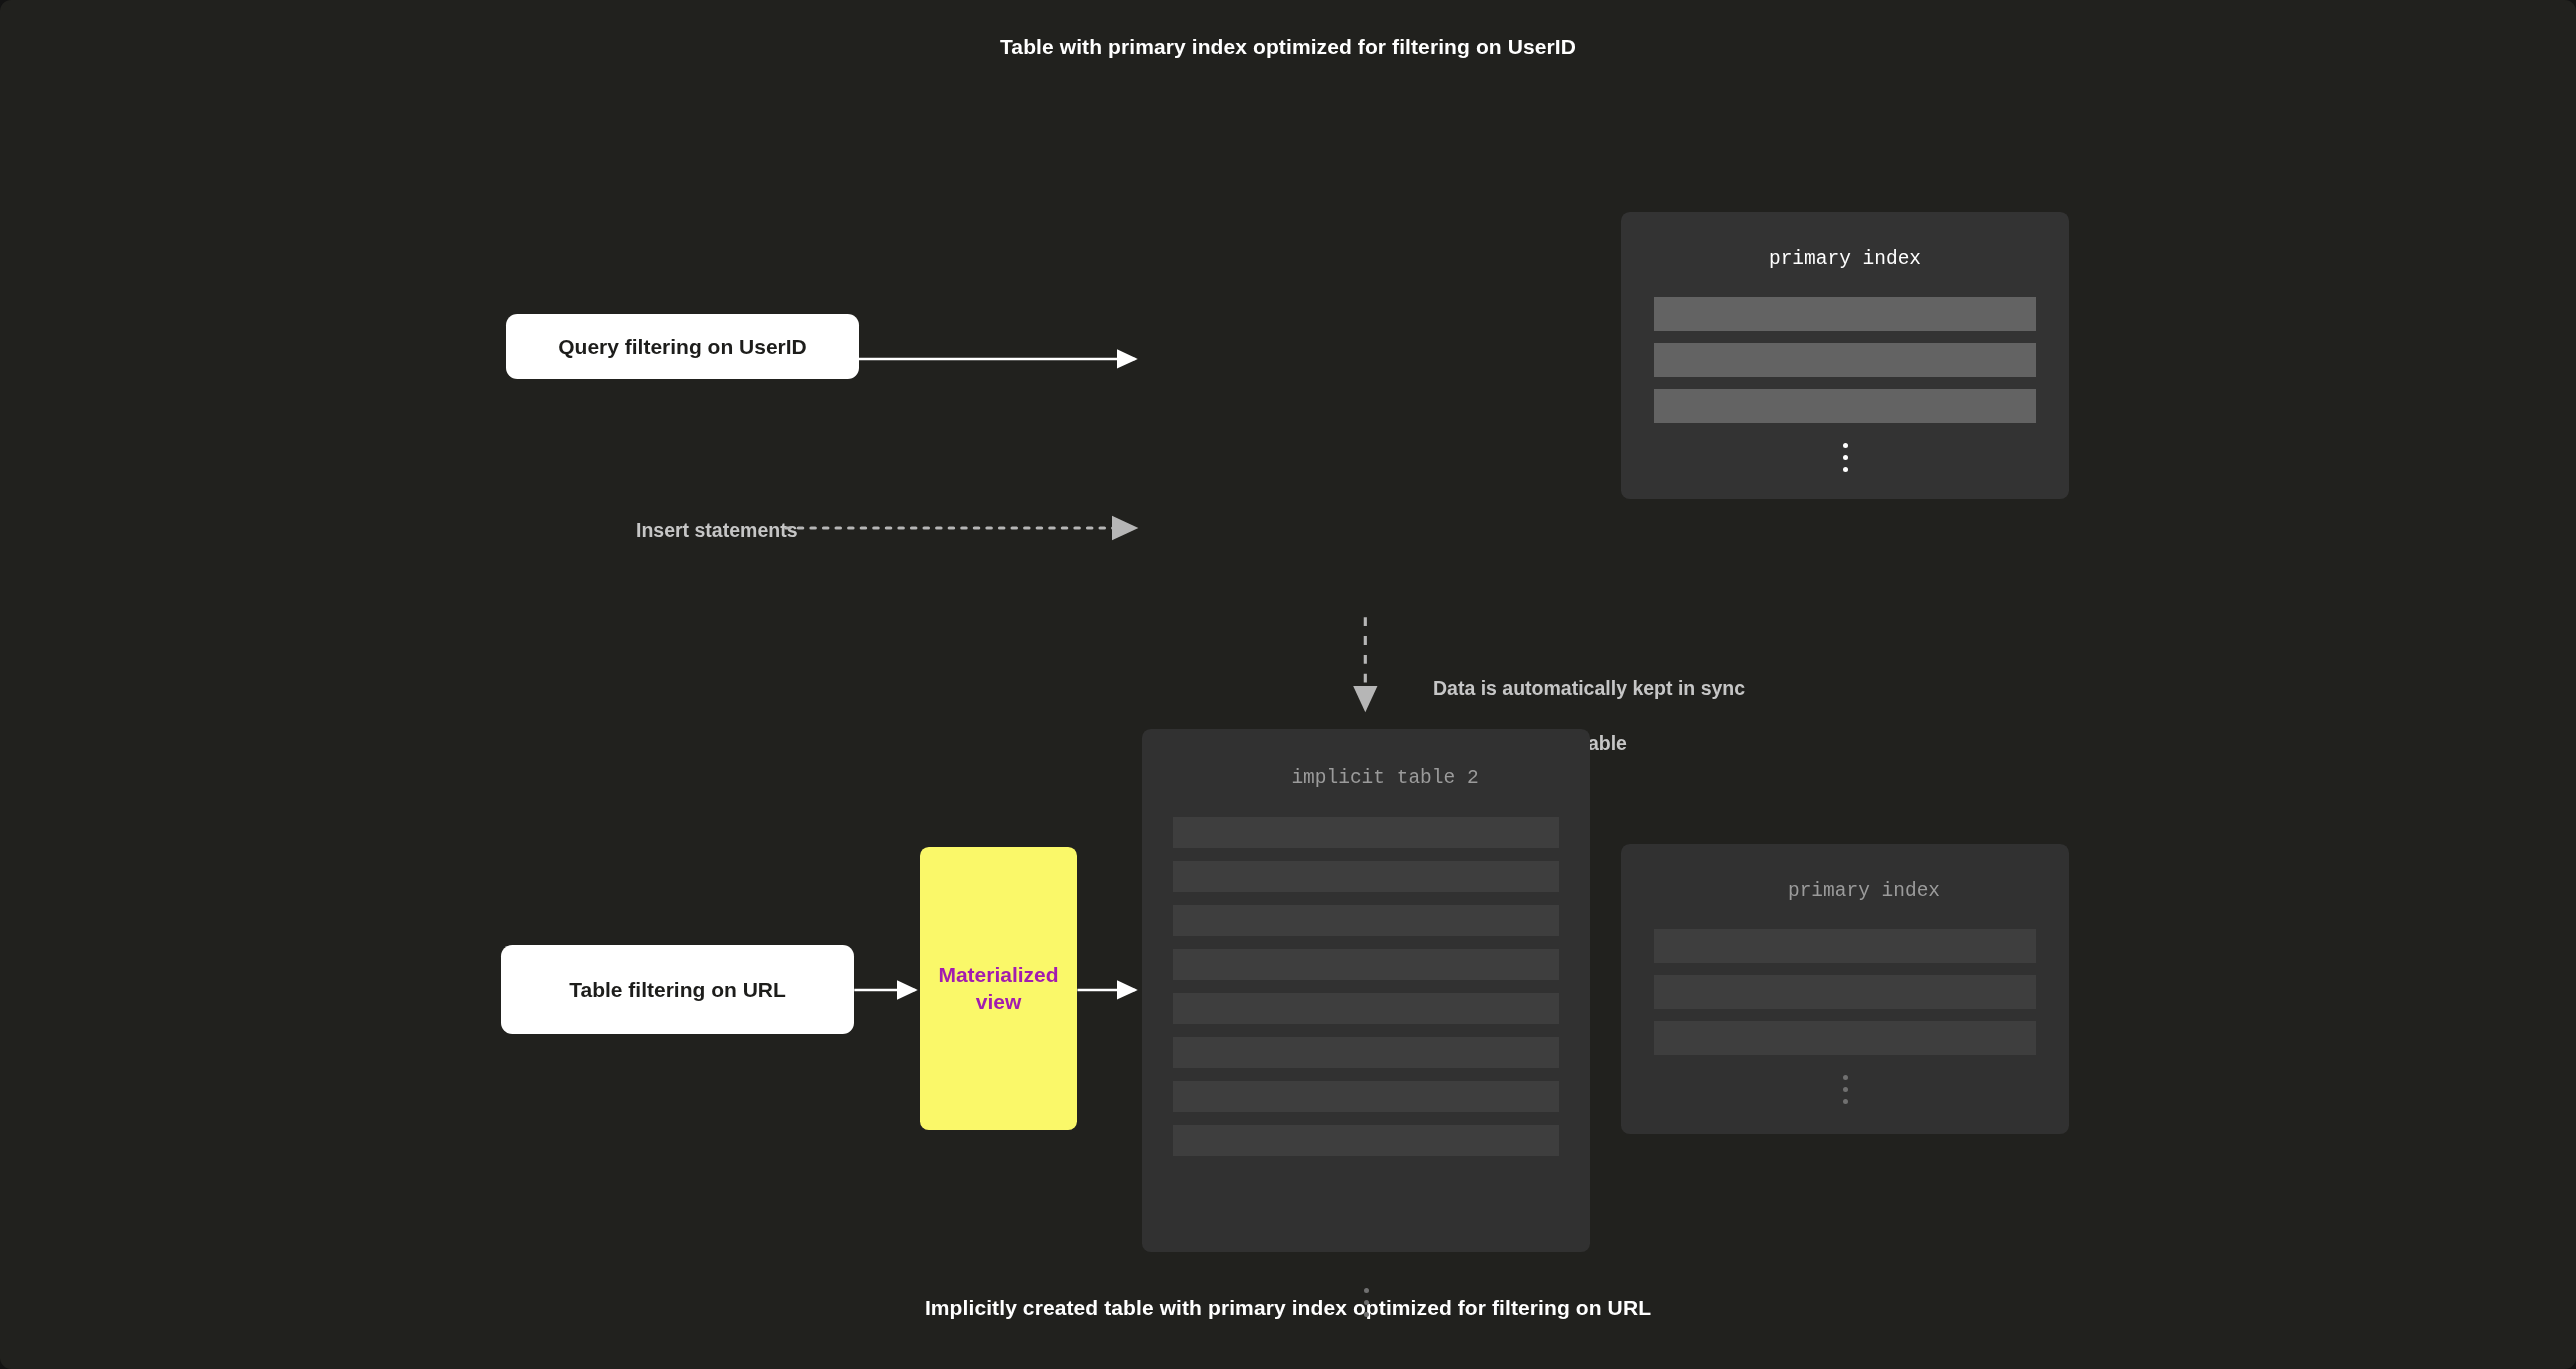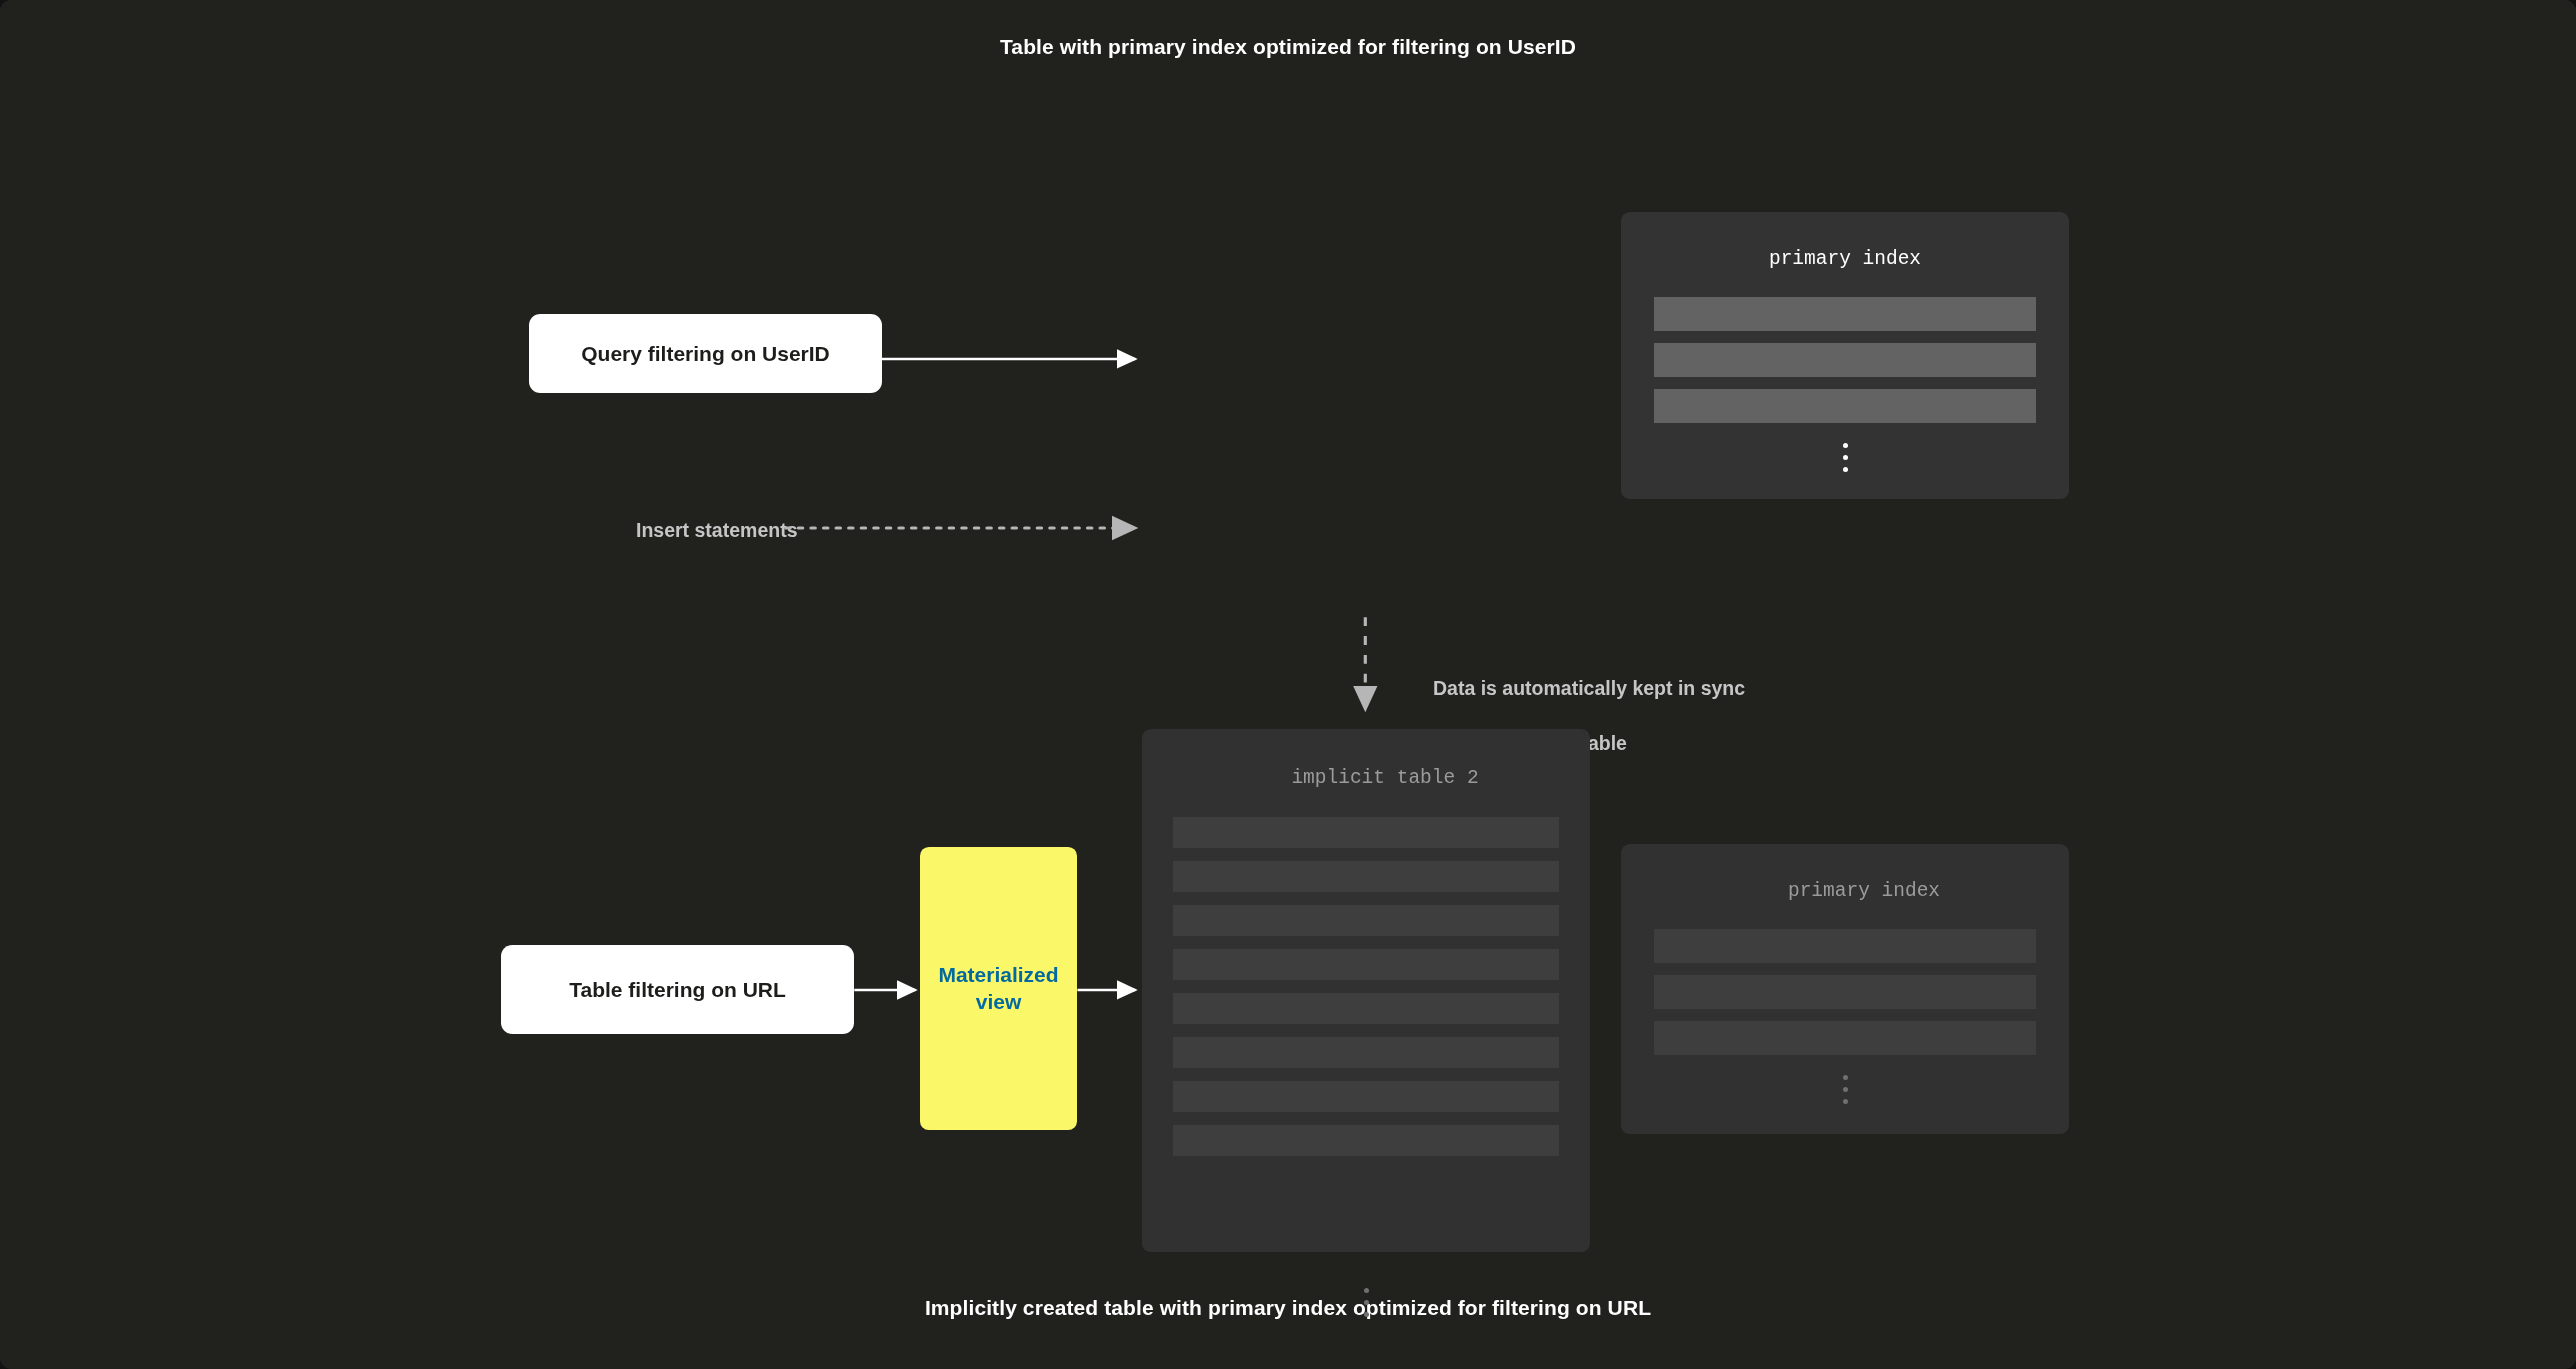--- a/index.html
+++ b/index.html
@@ -97,21 +97,21 @@
   }
 
   
   #mv-box {
     position: absolute;
     background: #faf869;
     border-radius: 8.8px;
     display: flex;
     align-items: center;
     justify-content: center;
-    color: #0369a1;
+    color: #a21caf;
     font-weight: bold;
     font-size: 21px;
     text-align: center;
     line-height: 1.26;
     padding: 0 9px;
   }
 
   
   .glabel {
     position: absolute;
@@ -147,21 +147,21 @@
         <div class="row"></div>
         <div class="row"></div>
       </div>
   <div class="ellipsis" style="top: 231px;">
         <i></i>
         <i></i>
         <i></i>
       </div>
     </div>
 
-  <div class="wbox" id="q1-box" style="left:529px; top:314px; width:353px; height:79px;">Query filtering on UserID</div>
+  <div class="wbox" id="q1-box" style="left:506px; top:314px; width:353px; height:65px;">Query filtering on UserID</div>
 
   <div class="glabel" id="insert-label" style="left:588px; top:517px;">Insert statements</div>
 
   <div class="glabel" id="sync-note" style="left:1385px; top:647px; width:377px;">
     <span>Data is automatically kept in sync</span><br>
     <span>with the hidden table</span>
   </div>
 
   <div class="card dim" id="table2-card" style="left:1142px; top:729px; width:448px; height:523px;">
     <div class="card-title dim" style="top:38px;">implicit table 2</div>

